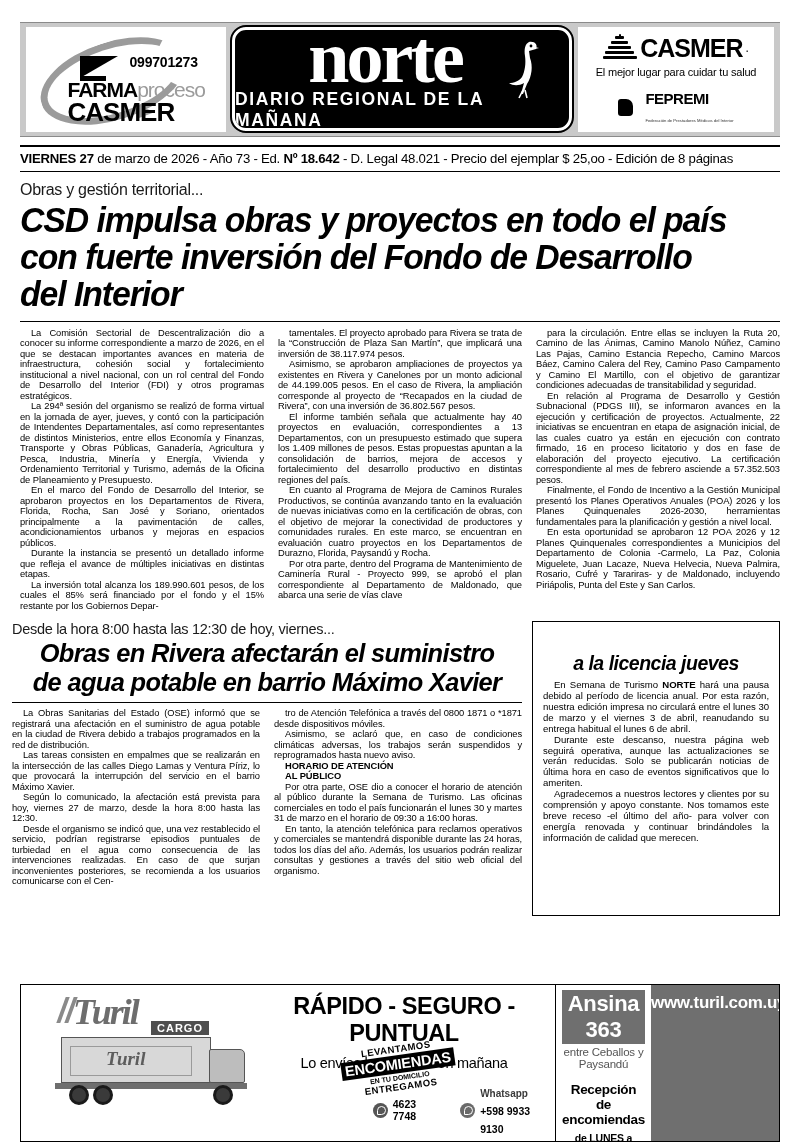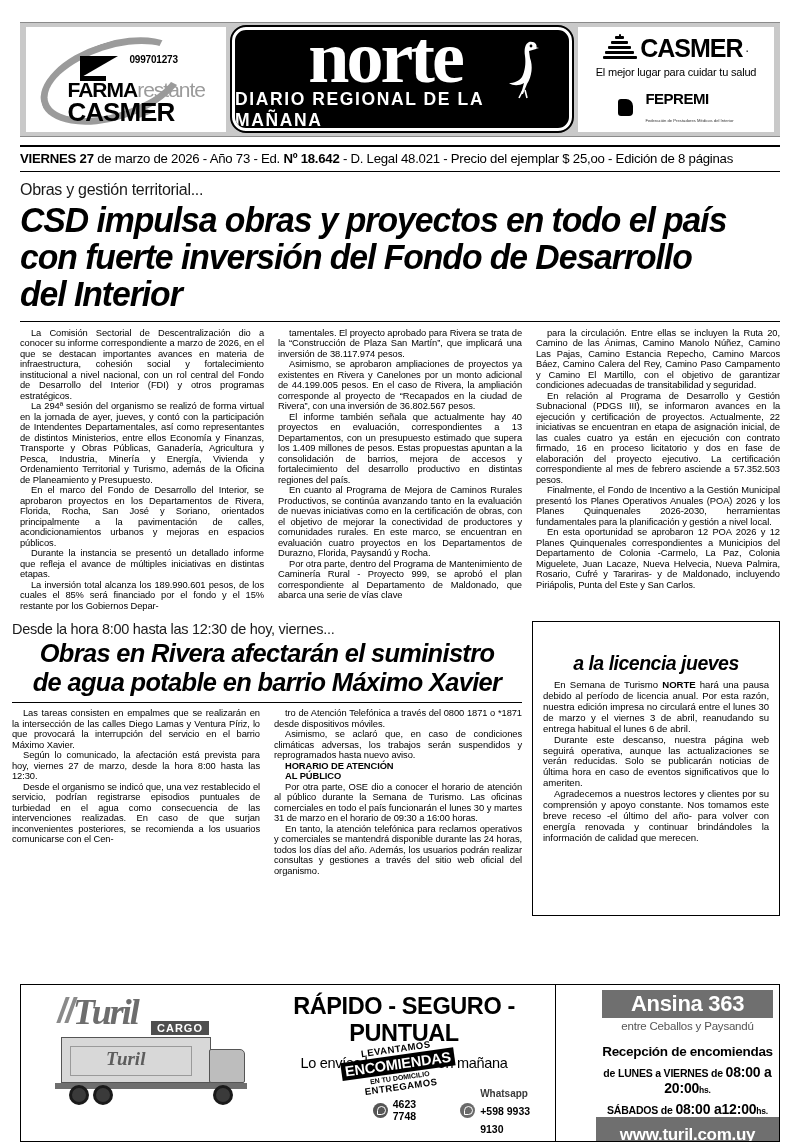--- a/index.html
+++ b/index.html
@@ -36,21 +36,21 @@
   }
   .farma .arrow {
     position: absolute; left: 105px; top: 72px;
     width: 0; height: 0;
     border-left: 16px solid #9b9b9b;
     border-top: 6px solid transparent;
     border-bottom: 6px solid transparent;
   }
   .farma .phone {
     position: absolute; left: 96px; top: 20px;
-    font-size: 10px; font-weight: bold; letter-spacing: -0.2px;
+    font-size: 14px; font-weight: bold; letter-spacing: -0.2px;
   }
   .farma .flag {
     position: absolute; left: 46px; top: 22px;
     width: 0; height: 0;
     border-left: 38px solid #000;
     border-bottom: 22px solid transparent;
   }
   .farma .flagbar { position:absolute; left:46px; top:42px; width:26px; height:5px; background:#000; }
   .farma .l1 { position:absolute; left:34px; top:44px; font-size:21px; font-weight:bold; letter-spacing:-1px; }
   .farma .l1 .grey { color:#9b9b9b; font-weight:normal; }
@@ -207,21 +207,21 @@
   .stamp .t2 { background:#000; color:#fff; font-size: 14.5px; font-weight:bold; padding: 1px 4px; display:inline-block; margin: 1px 0; letter-spacing:-0.2px; }
   .stamp .t3 { font-size: 7px; font-weight:bold; }
   .stamp .t4 { font-size: 9.5px; font-weight:bold; letter-spacing:0.5px; }
   .contact { position:absolute; left: 120px; bottom: 4px; display:flex; align-items:center; gap:5px; }
   .ico-circle { width: 15px; height: 15px; border-radius:50%; background:#555; display:inline-block; position:relative; }
   .ico-circle.wa { background:#6a6a6a; }
   .ico-circle:after { content:""; position:absolute; left:4px; top:3.5px; width:7px; height:7px; border:1.6px solid #fff; border-radius:50% 50% 50% 0; }
   .ct-lab { font-size: 10px; font-weight:bold; color:#3a3a3a; }
   .ct-num { font-size: 10.5px; font-weight:bold; }
 
-  .ad-right { width: 224px; display:flex; flex-direction:column; border-left: 1.2px solid #000; padding-left: 40px; }
+  .ad-right { width: 224px; display:flex; flex-direction:row; border-left: 1.2px solid #000; }
   .ar-top { flex:1; padding: 5px 6px 0 6px; text-align:center; }
   .ansina { background:#6f6f6f; color:#fff; font-size: 22px; font-weight:bold; padding: 1px 0; letter-spacing:-0.3px; }
   .ar-sub1 { font-size: 11.5px; color:#555; margin-top: 2px; letter-spacing:-0.2px; }
   .ar-sub2 { font-size: 13.5px; font-weight:bold; margin-top: 12px; letter-spacing:-0.3px; }
   .ar-hours { font-size: 10.5px; font-weight:bold; margin-top: 5px; letter-spacing:-0.2px; }
   .ar-hours .big { font-size: 14px; }
   .ar-hours .hs { font-size: 8.5px; }
   .ar-bot { background:#6f6f6f; color:#fff; text-align:center; padding: 8px 0 9px 0; }
   .ar-bot span { font-size: 17px; font-weight:bold; letter-spacing:-0.3px; }
 </style>
@@ -232,21 +232,21 @@
 
   <div class="masthead">
 
     <div class="mh-cell mh-left">
       <div class="farma">
         <div class="swoosh"></div>
         <div class="arrow"></div>
         <div class="flag"></div>
         <div class="flagbar"></div>
         <div class="phone">099701273</div>
-        <div class="l1"><span>FARMA</span><span class="grey">restante</span></div>
+        <div class="l1"><span>FARMA</span><span class="grey">proceso</span></div>
         <div class="l2">CASMER</div>
       </div>
     </div>
 
     <div class="mh-mid">
       <div class="norte-box">
         <div class="norte-word">norte</div>
         <div class="norte-sub">DIARIO REGIONAL DE LA MAÑANA</div>
         <svg class="bird" viewBox="0 0 40 62">
           <path d="M30 4 C36 3 39 7 37 11 L30 13 L31 20 C34 28 33 38 28 46 L24 56 L22 56 L25 45 C20 48 14 48 10 45 C15 45 20 43 23 39 C26 33 27 25 26 18 C25 11 26 6 30 4 Z" fill="#fff"></path>
@@ -318,20 +318,21 @@
 
     <div>
       <div class="kicker2">Desde la hora 8:00 hasta las 12:30 de hoy, viernes...</div>
       <h2 class="headline-2">
         <span>Obras en Rivera afectarán el suministro</span><br>
         <span>de agua potable en barrio Máximo Xavier</span>
       </h2>
       <div class="rule-h2"></div>
       <div class="cols2">
         <div class="col">
+          <p>La Obras Sanitarias del Estado (OSE) informó que se registrará una afectación en el suministro de agua potable en la ciudad de Rivera debido a trabajos programados en la red de distribución.</p>
           <p>Las tareas consisten en empalmes que se realizarán en la intersección de las calles Diego Lamas y Ventura Píriz, lo que provocará la interrupción del servicio en el barrio Máximo Xavier.</p>
           <p>Según lo comunicado, la afectación está prevista para hoy, viernes 27 de marzo, desde la hora 8:00 hasta las 12:30.</p>
           <p>Desde el organismo se indicó que, una vez restablecido el servicio, podrían registrarse episodios puntuales de turbiedad en el agua como consecuencia de las intervenciones realizadas. En caso de que surjan inconvenientes posteriores, se recomienda a los usuarios comunicarse con el Cen-</p>
         </div>
         <div class="col">
           <p>tro de Atención Telefónica a través del 0800 1871 o *1871 desde dispositivos móviles.</p>
           <p>Asimismo, se aclaró que, en caso de condiciones climáticas adversas, los trabajos serán suspendidos y reprogramados hasta nuevo aviso.</p>
           <p class="subhead-center">HORARIO DE ATENCIÓN</p>
           <p class="subhead-center">AL PÚBLICO</p>
           <p>Por otra parte, OSE dio a conocer el horario de atención al público durante la Semana de Turismo. Las oficinas comerciales en todo el país funcionarán el lunes 30 y martes 31 de marzo en el horario de 09:30 a 16:00 horas.</p>

